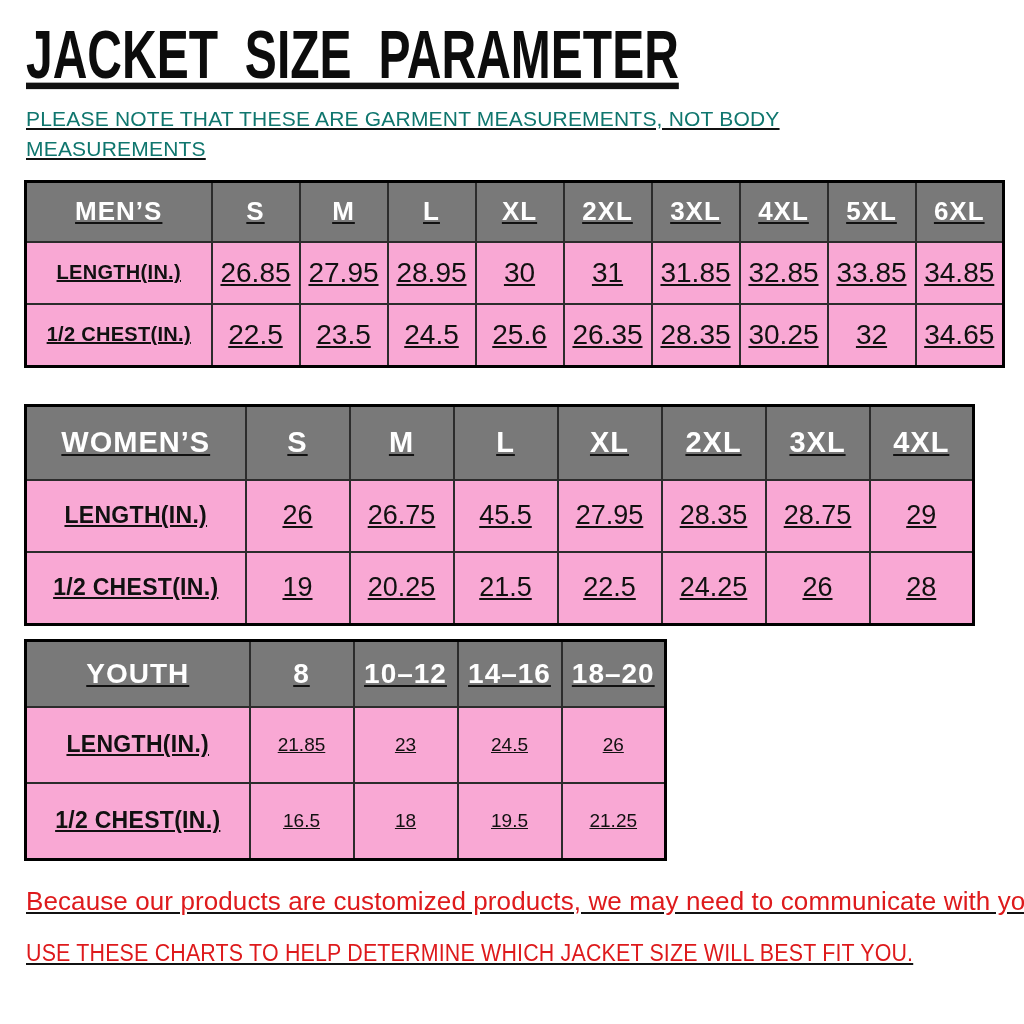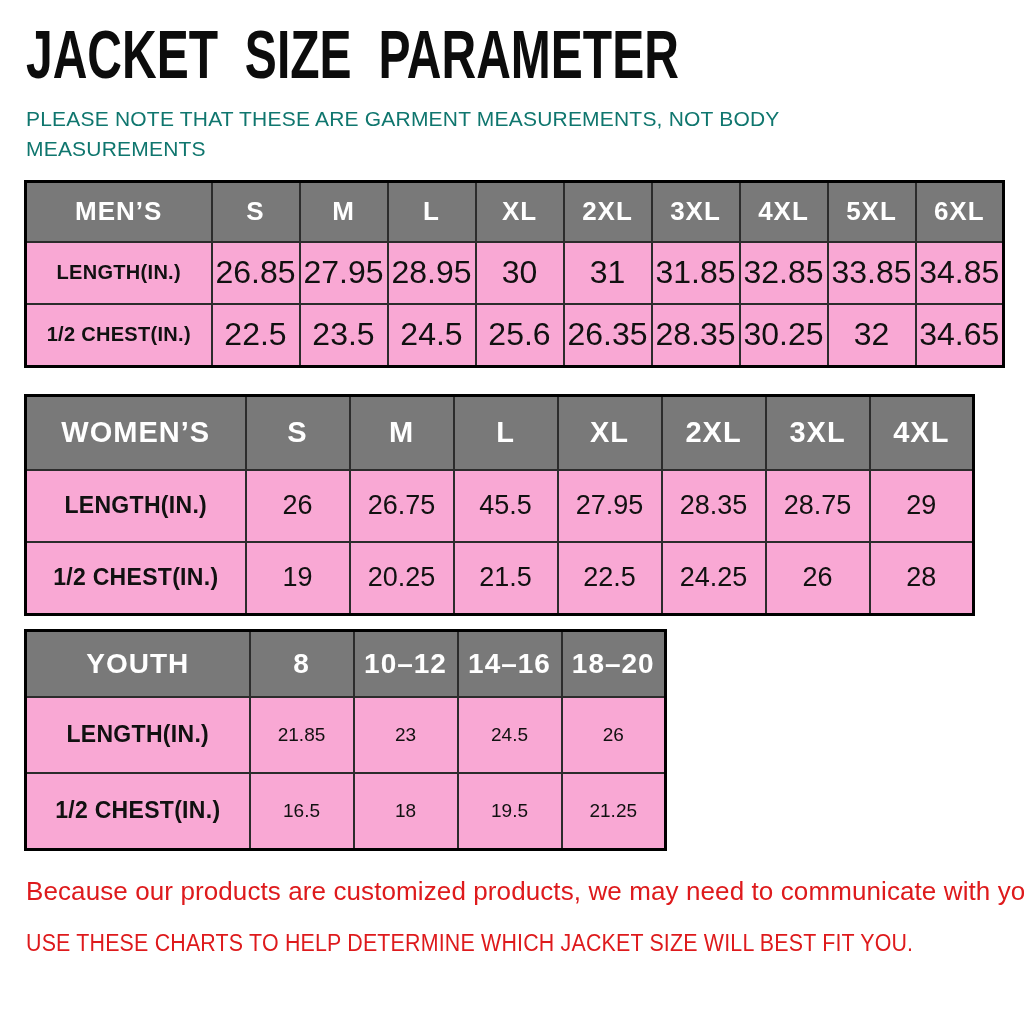--- a/index.html
+++ b/index.html
@@ -9,21 +9,21 @@
     font-family: "Liberation Sans", sans-serif;
     color: #111111;
   }
   .page {
     position: relative;
     width: 1024px;
     height: 1024px;
     background: #ffffff;
     overflow: hidden;
   }
-  .content { padding: 16px 4px 0 24px; }
+  .content { padding: 16px 4px 0 24px; text-decoration: underline; }
 
   .title {
     margin: 4px 0 0 2px;
     font-size: 64px;
     font-weight: bold;
     line-height: 1.0;
     letter-spacing: 0px;
     word-spacing: 18px;
     color: #0c0c0c;
     transform: scale(0.75, 1.08);
@@ -58,24 +58,24 @@
     color: #ffffff;
     font-weight: bold;
     letter-spacing: 1px;
   }
   td.rowlabel { font-weight: bold; letter-spacing: 0.3px; }
 
   table.mens { width: 978px; margin-top: 16px; }
   .mens col.c-label { width: 186px; }
   .mens col.c-size  { width: 88px; }
   .mens th { height: 58px; font-size: 26px; }
-  .mens td { height: 60px; font-size: 32px; }
+  .mens td { height: 60px; font-size: 28px; }
   .mens td.rowlabel { font-size: 20px; }
 
-  table.womens { width: 948px; margin-top: 26px; }
+  table.womens { width: 948px; margin-top: 36px; }
   .womens col.c-label { width: 220px; }
   .womens col.c-size  { width: 104px; }
   .womens th { height: 72px; font-size: 29px; border-width: 3px; border-color: #1c1c1c; }
   .womens td { height: 70px; font-size: 27px; }
   .womens td.rowlabel { font-size: 23px; }
 
   table.youth { width: 640px; margin-top: 13px; }
   .youth col.c-label { width: 224px; }
   .youth col.c-size  { width: 104px; }
   .youth th { height: 64px; font-size: 28px; border-width: 3px; border-color: #1c1c1c; }

